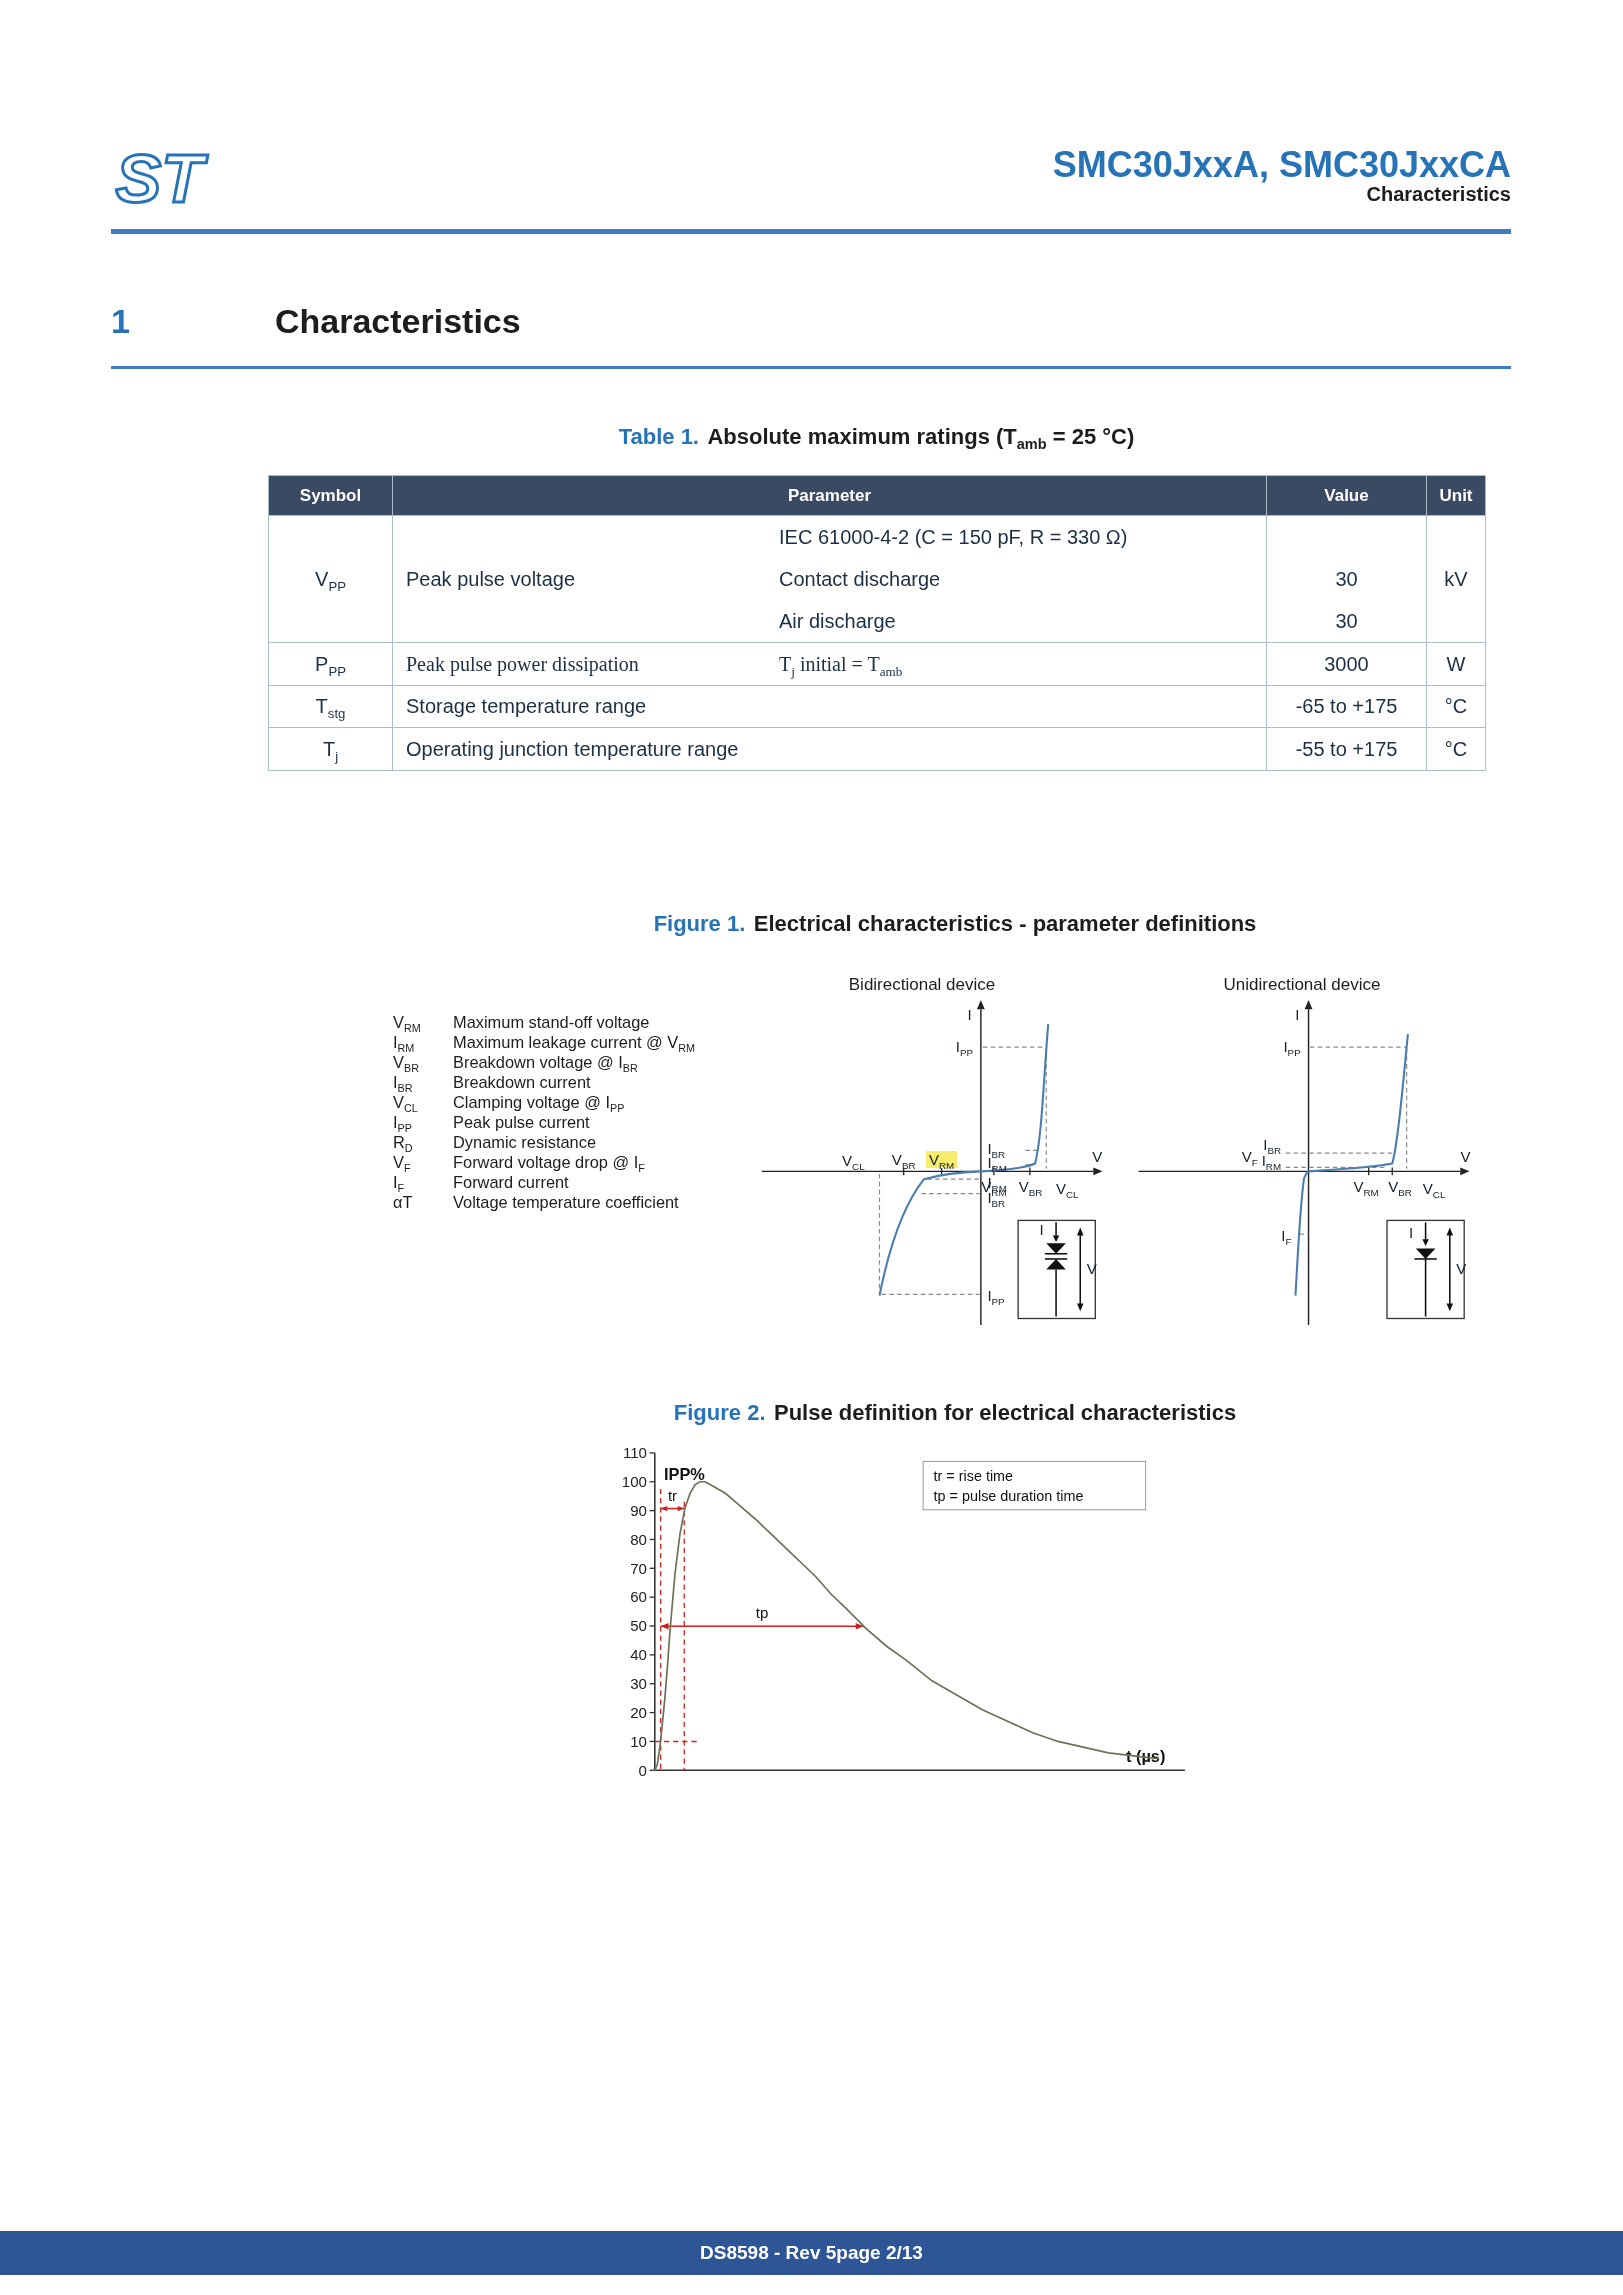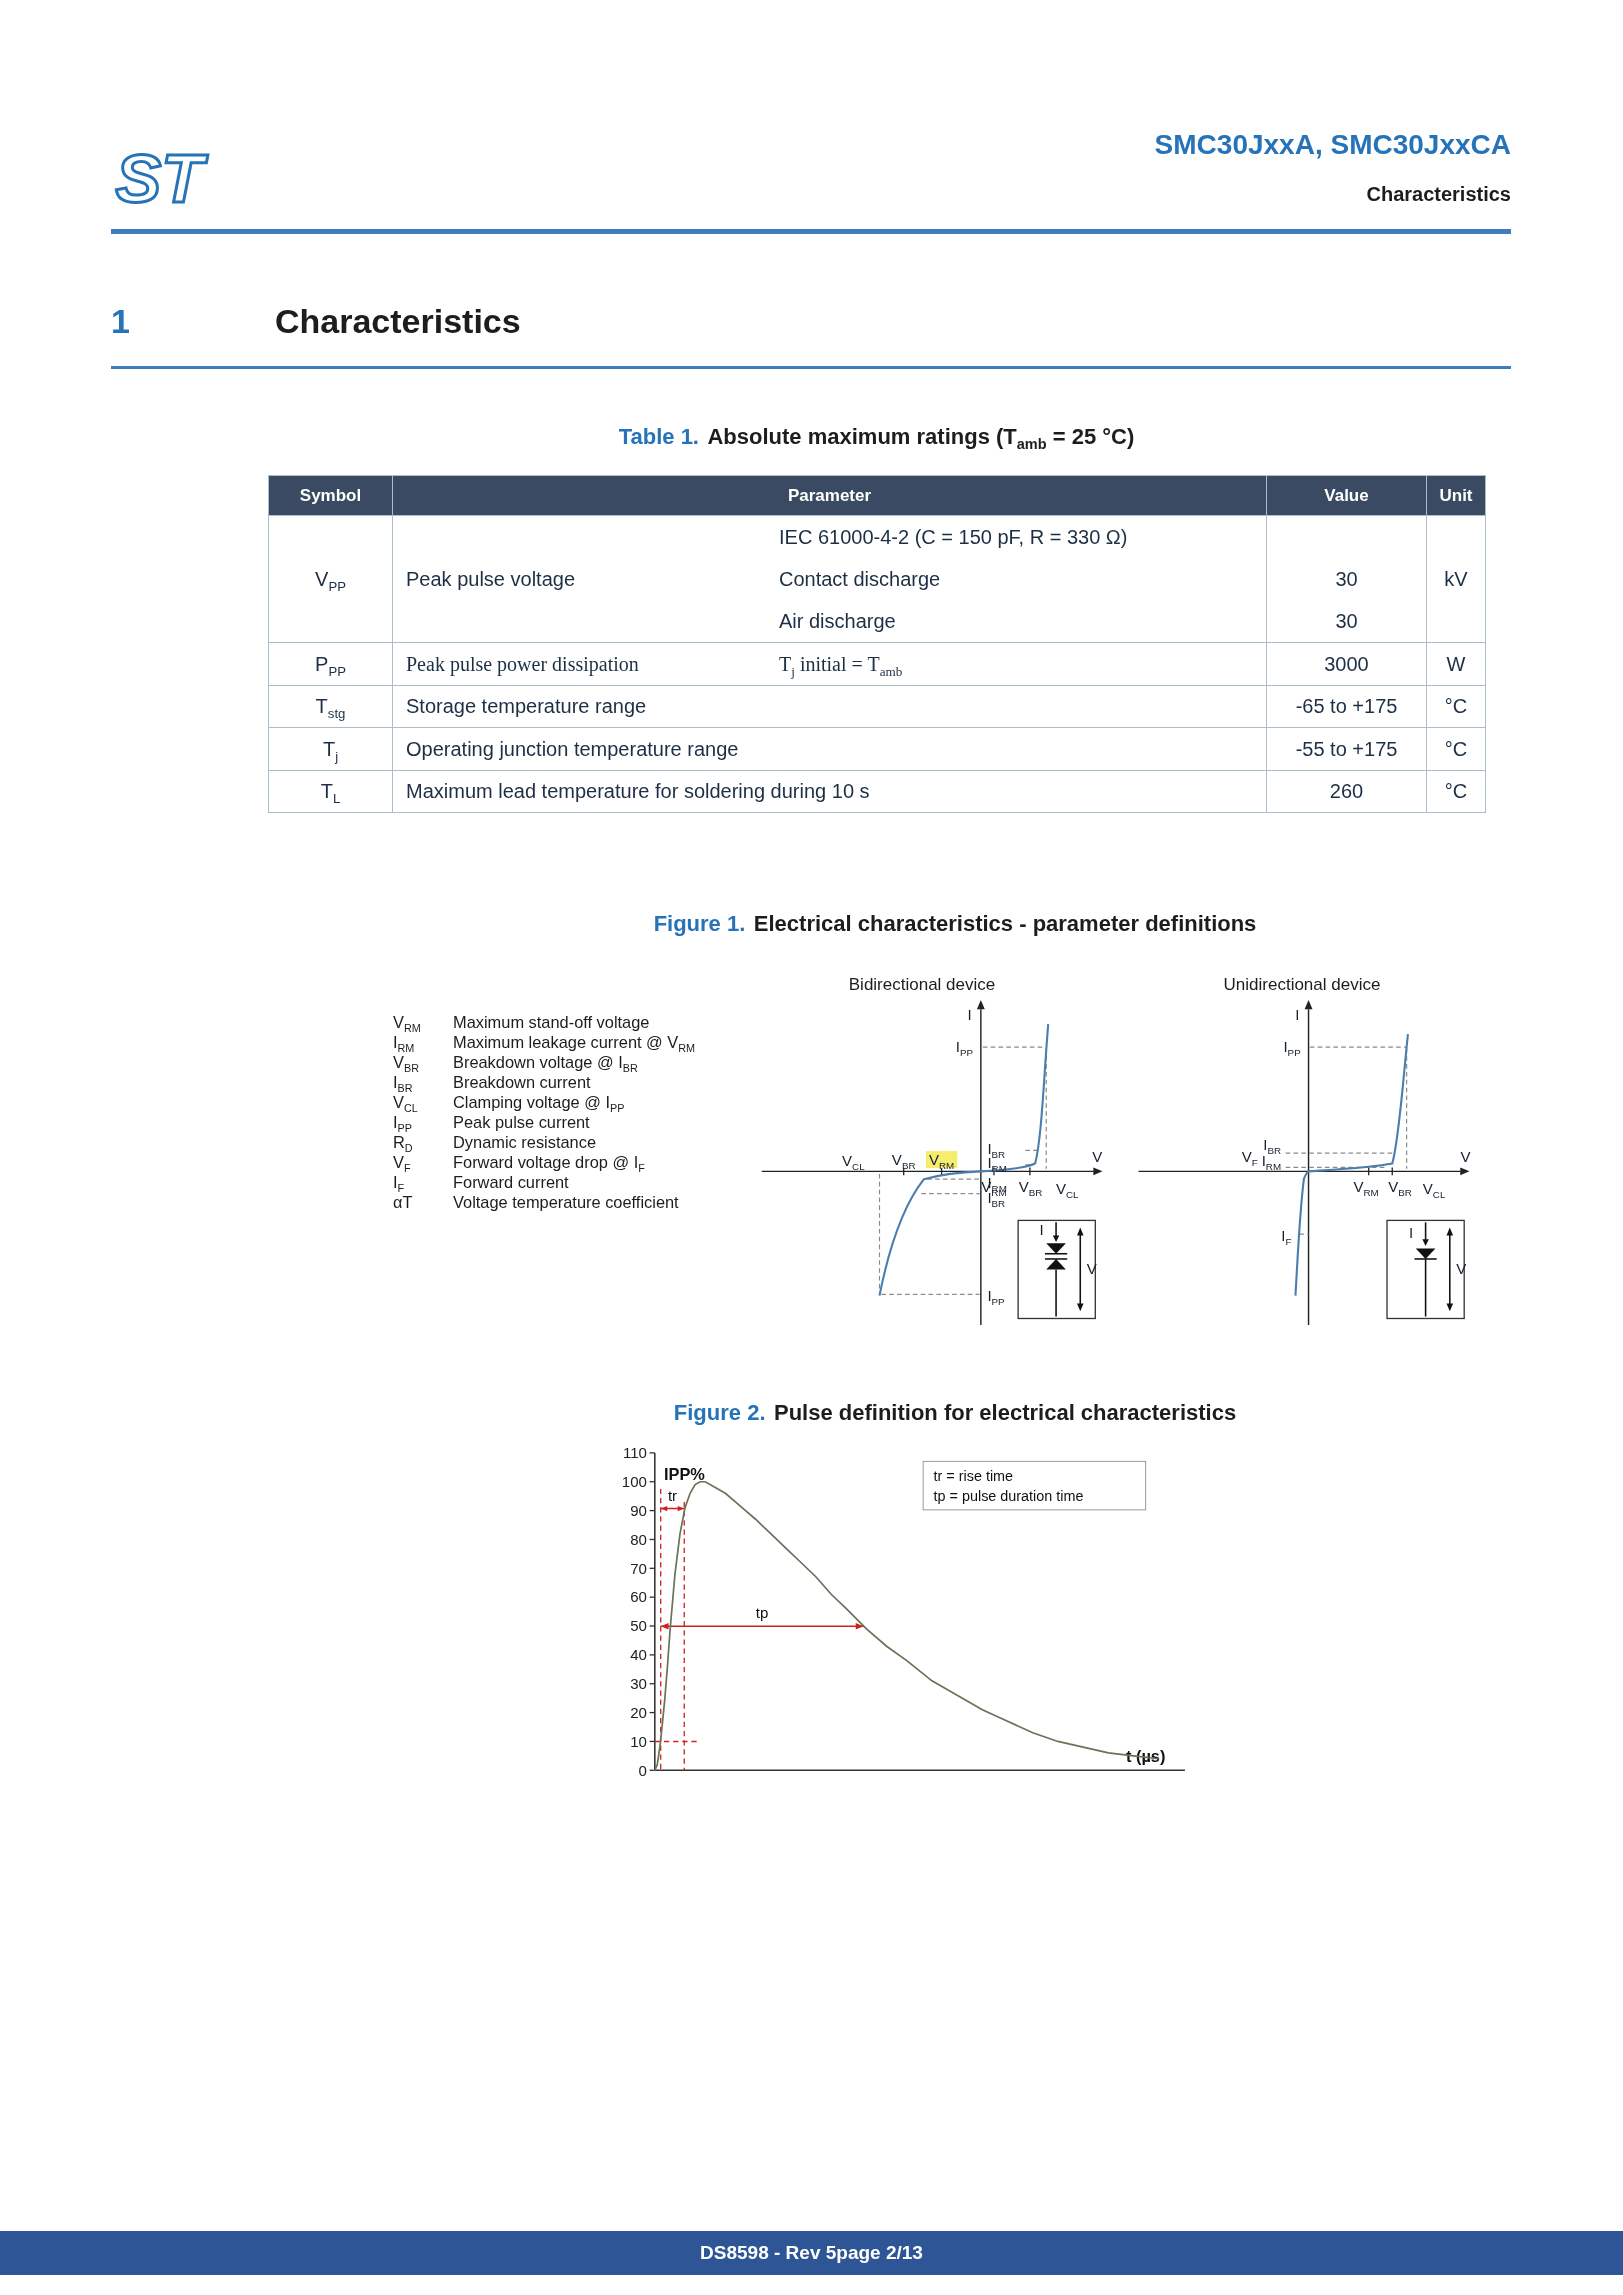--- a/index.html
+++ b/index.html
@@ -17,21 +17,21 @@
   html,body{margin:0;padding:0;}
   .page{
     position:relative;width:1623px;height:2295px;background:#ffffff;
     font-family:"Liberation Sans", sans-serif;color:var(--ink);overflow:hidden;
   }
   .abs{position:absolute;}
   sub{font-size:66%;line-height:0;}
 
   
   .logo{left:111px;top:139px;width:105px;height:77px;}
-  .product-title{top:129px;right:112px;font-size:28px;font-weight:bold;color:var(--accent);}
+  .product-title{top:144px;right:112px;font-size:36px;font-weight:bold;color:var(--accent);}
   .doc-subtitle{top:183px;right:112px;font-size:20px;font-weight:bold;color:var(--ink);}
   .hrule{left:111px;width:1400px;background:var(--rule);}
   .hrule.r1{top:229px;height:4.6px;}
   .hrule.r2{top:366px;height:2.6px;}
 
   
   .sec-num{left:111px;top:302px;font-size:34px;font-weight:bold;color:var(--accent);}
   .sec-title{left:275px;top:302px;font-size:34px;font-weight:bold;color:var(--ink);}
 
   
@@ -159,26 +159,20 @@
     <tr class="r64">
       <td class="sym"><span>T</span><sub>stg</sub></td>
       <td class="param">Storage temperature range</td>
       <td class="val">-65 to +175</td>
       <td class="unit">°C</td>
     </tr>
     <tr class="r66">
       <td class="sym"><span>T</span><sub>j</sub></td>
       <td class="param">Operating junction temperature range</td>
       <td class="val">-55 to +175</td>
-      <td class="unit">°C</td>
-    </tr>
-    <tr class="r64">
-      <td class="sym"><span>T</span><sub>L</sub></td>
-      <td class="param">Maximum lead temperature for soldering during 10 s</td>
-      <td class="val">260</td>
       <td class="unit">°C</td>
     </tr>
   </tbody>
     </table>
 
   <div class="caption" style="left:268px;width:1374px;top:911px;">
     <span class="cap-label">Figure 1.</span><span>Electrical characteristics - parameter definitions</span>
   </div>
 
   <div class="abs fig1">

